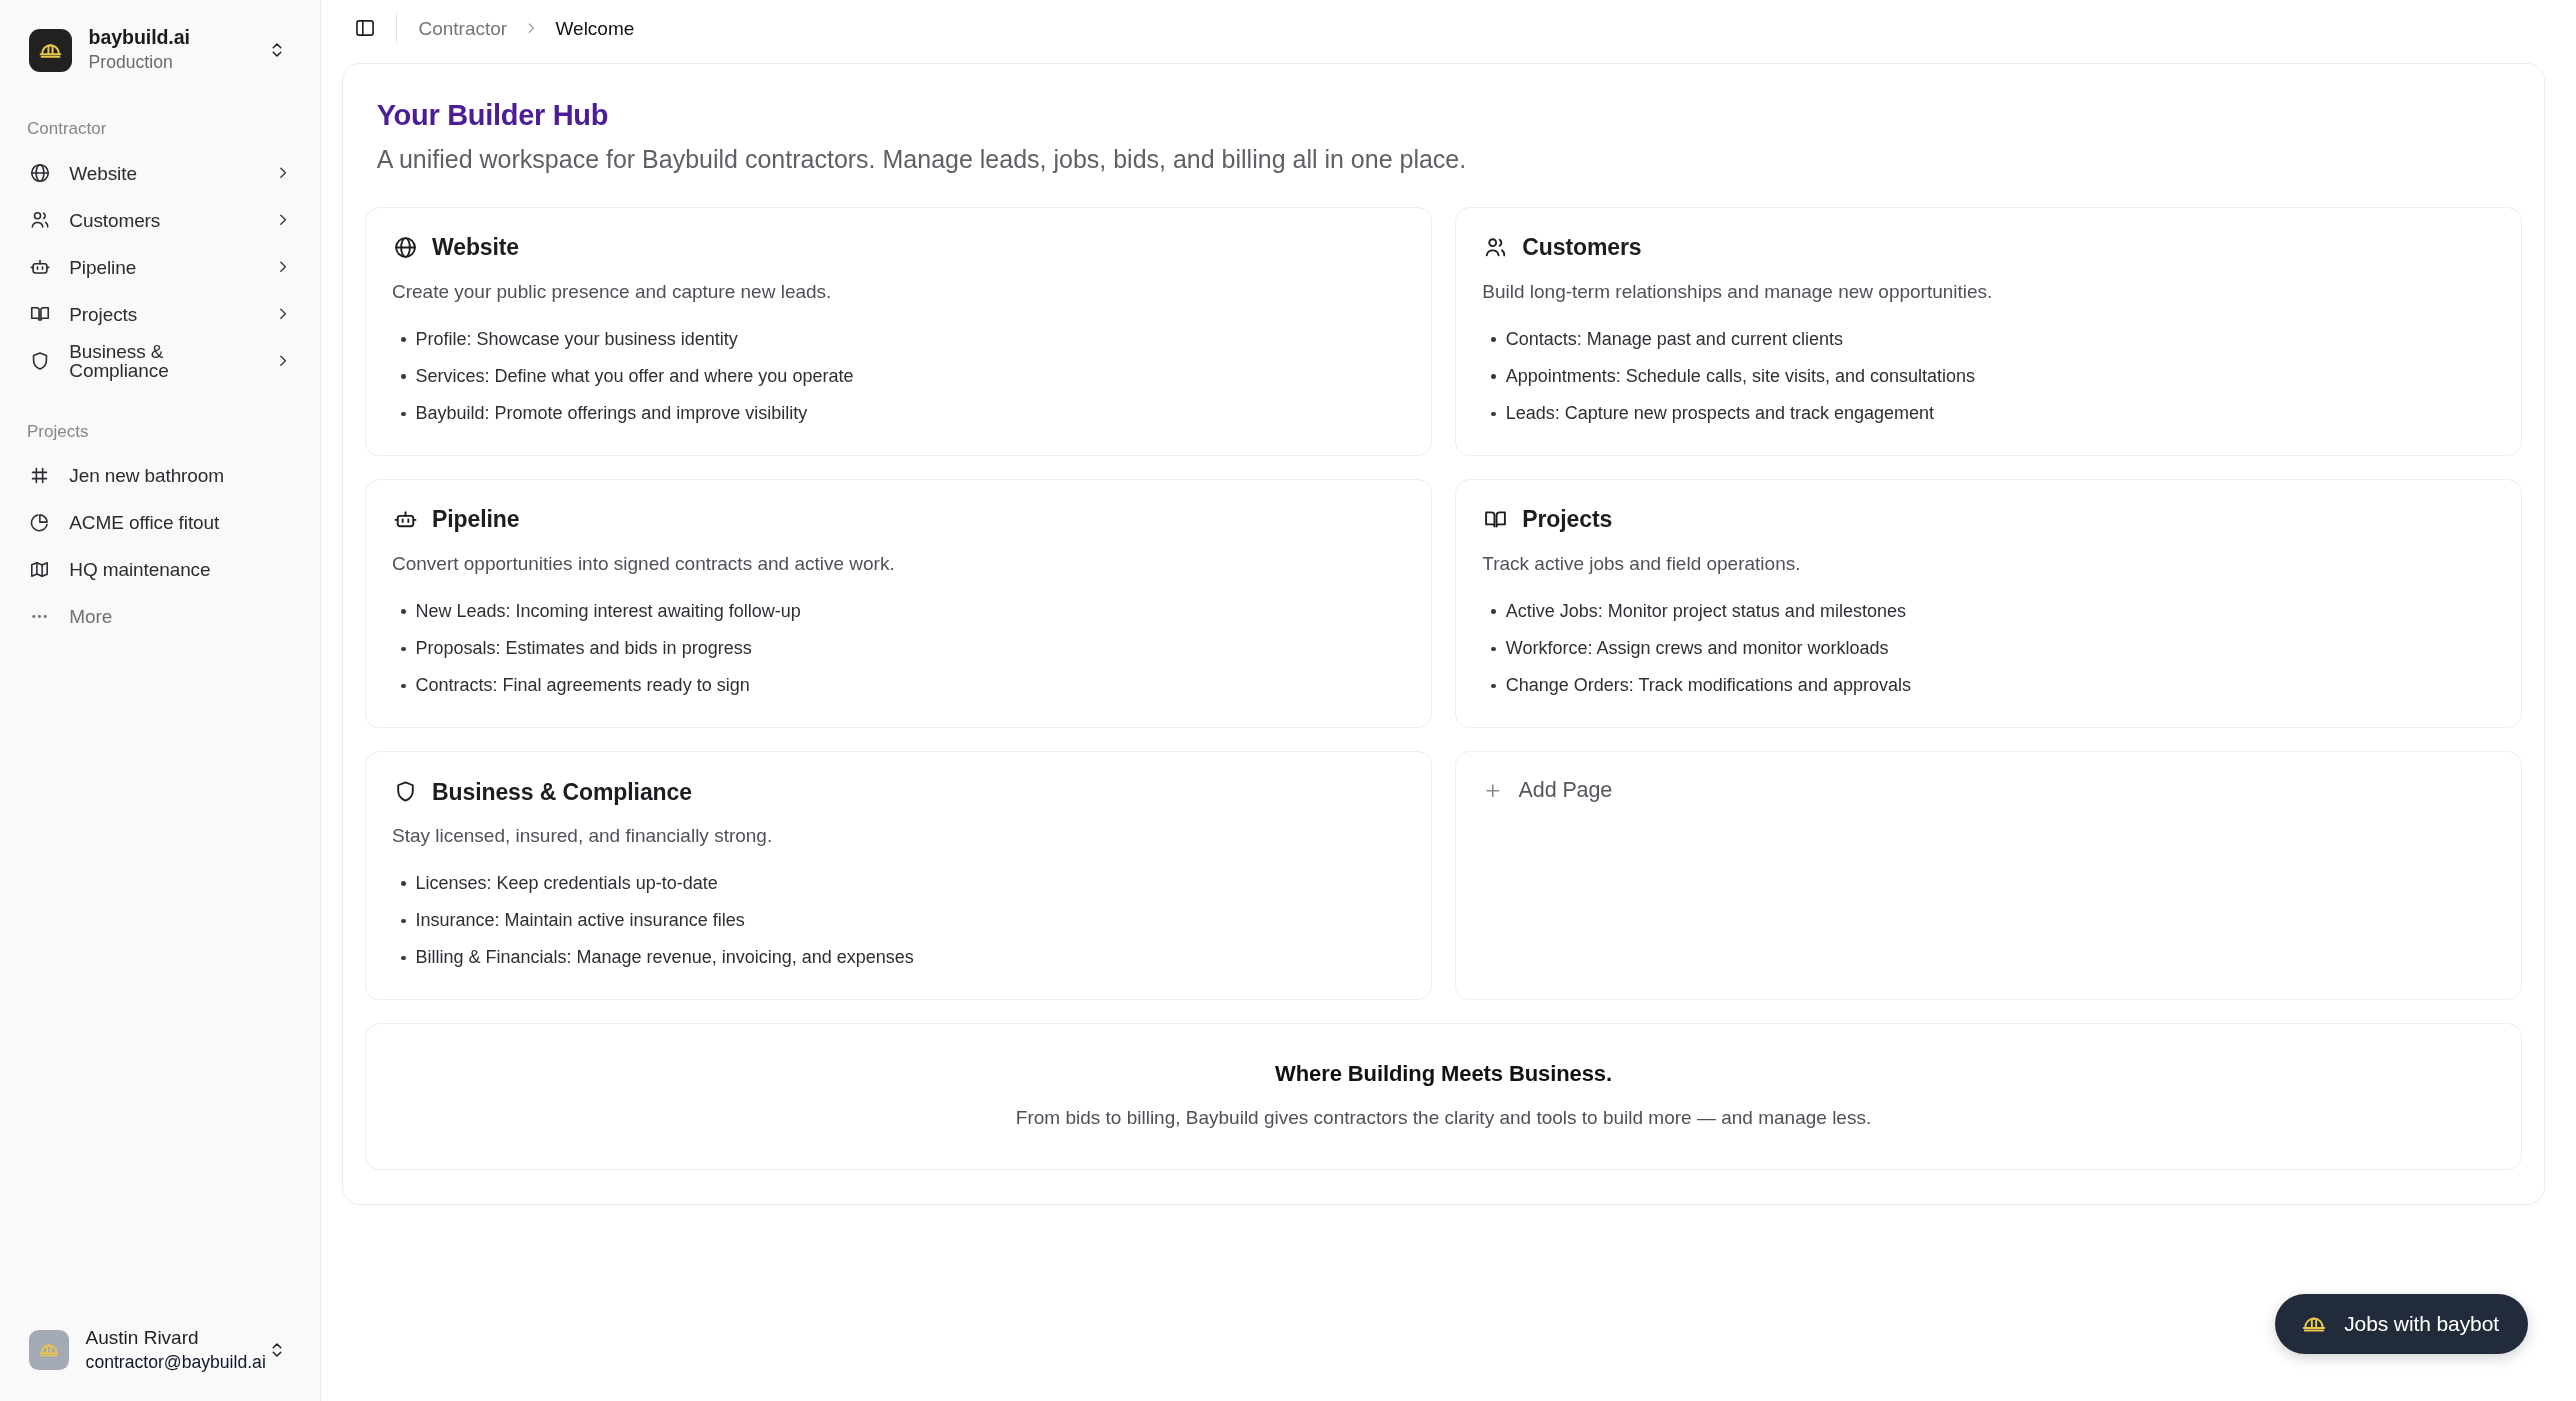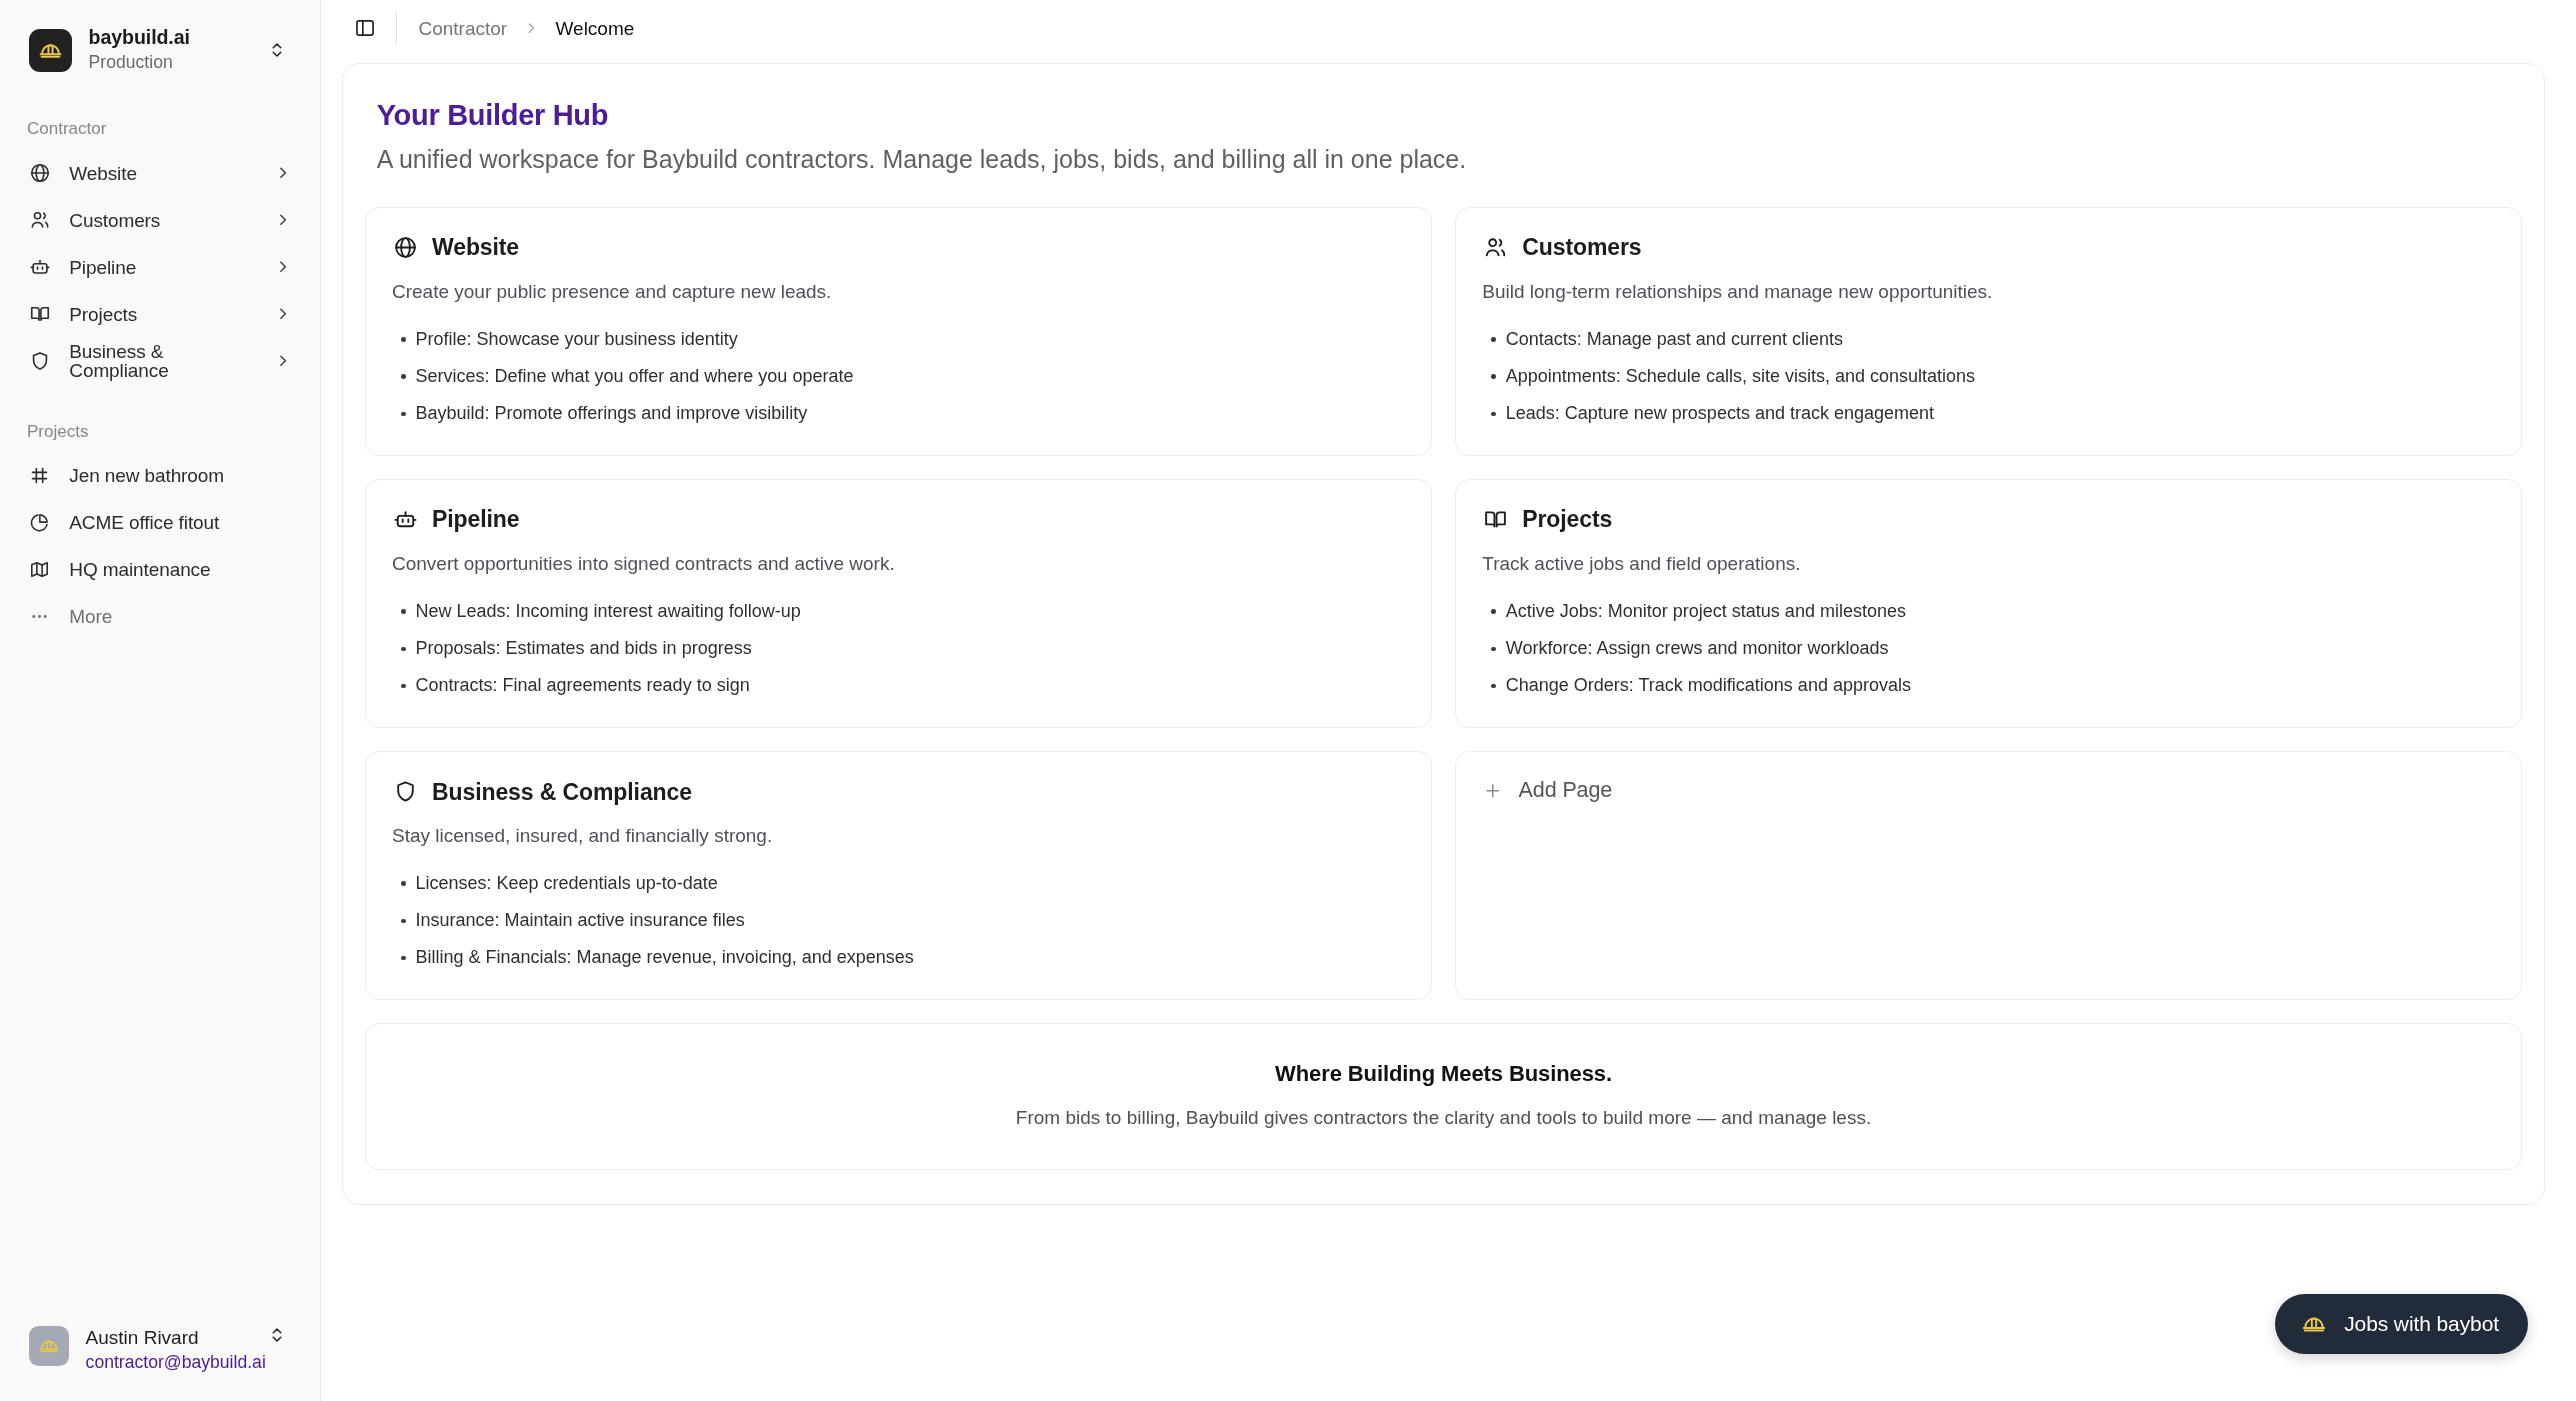--- a/index.html
+++ b/index.html
@@ -44,32 +44,32 @@
     display: flex; align-items: center; gap: 17px;
     height: 47px; margin: 0 14.3px; padding: 0 13px;
     border-radius: 10.4px; cursor: pointer;
   }
   .nav-icon { width: 25px; height: 25px; flex: 0 0 25px; display: flex; align-items: center; justify-content: center; }
   .nav-label { font-size: 19px; color: #2b2b31; flex: 1; line-height: 1; letter-spacing: -0.1px; }
   .nav-label.muted { color: #6f6f75; }
   .nav-chev { width: 19.6px; flex: 0 0 19.6px; display: flex; align-items: center; justify-content: center; }
 
   .user-card {
-    display: flex; align-items: flex-start; gap: 17px;
+    display: flex; align-items: center; gap: 17px;
     margin: 0 15.6px 17px 15.6px; padding: 10.4px 13px;
     border-radius: 11.7px; cursor: pointer;
   }
   .user-avatar {
     width: 40px; height: 40px; flex: 0 0 40px;
     background: #a3a9b5; border-radius: 9.8px;
     display: flex; align-items: center; justify-content: center;
   }
   .user-text { flex: 1; min-width: 0; }
   .user-name { font-size: 19px; font-weight: 400; color: #1f1f22; line-height: 1.25; }
-  .user-mail { font-size: 17.6px; color: #4c1d95; line-height: 1.3; margin-top: 0.7px; }
+  .user-mail { font-size: 17.6px; color: #0f172a; line-height: 1.3; margin-top: 0.7px; }
 
   
   .main { flex: 1 1 auto; display: flex; flex-direction: column; background: #ffffff; min-width: 0; }
   .topbar { height: 56px; flex: 0 0 56px; display: flex; align-items: center; padding: 0 0 0 23.5px; gap: 0; }
   .panel-toggle {
     width: 40px; height: 40px; border-radius: 9px; cursor: pointer;
     display: flex; align-items: center; justify-content: center;
   }
   .topbar-divider { width: 1.3px; height: 30px; background: #e0e0e0; margin: 0 21px 0 11.7px; }
   .crumbs { display: flex; align-items: center; gap: 17px; }

